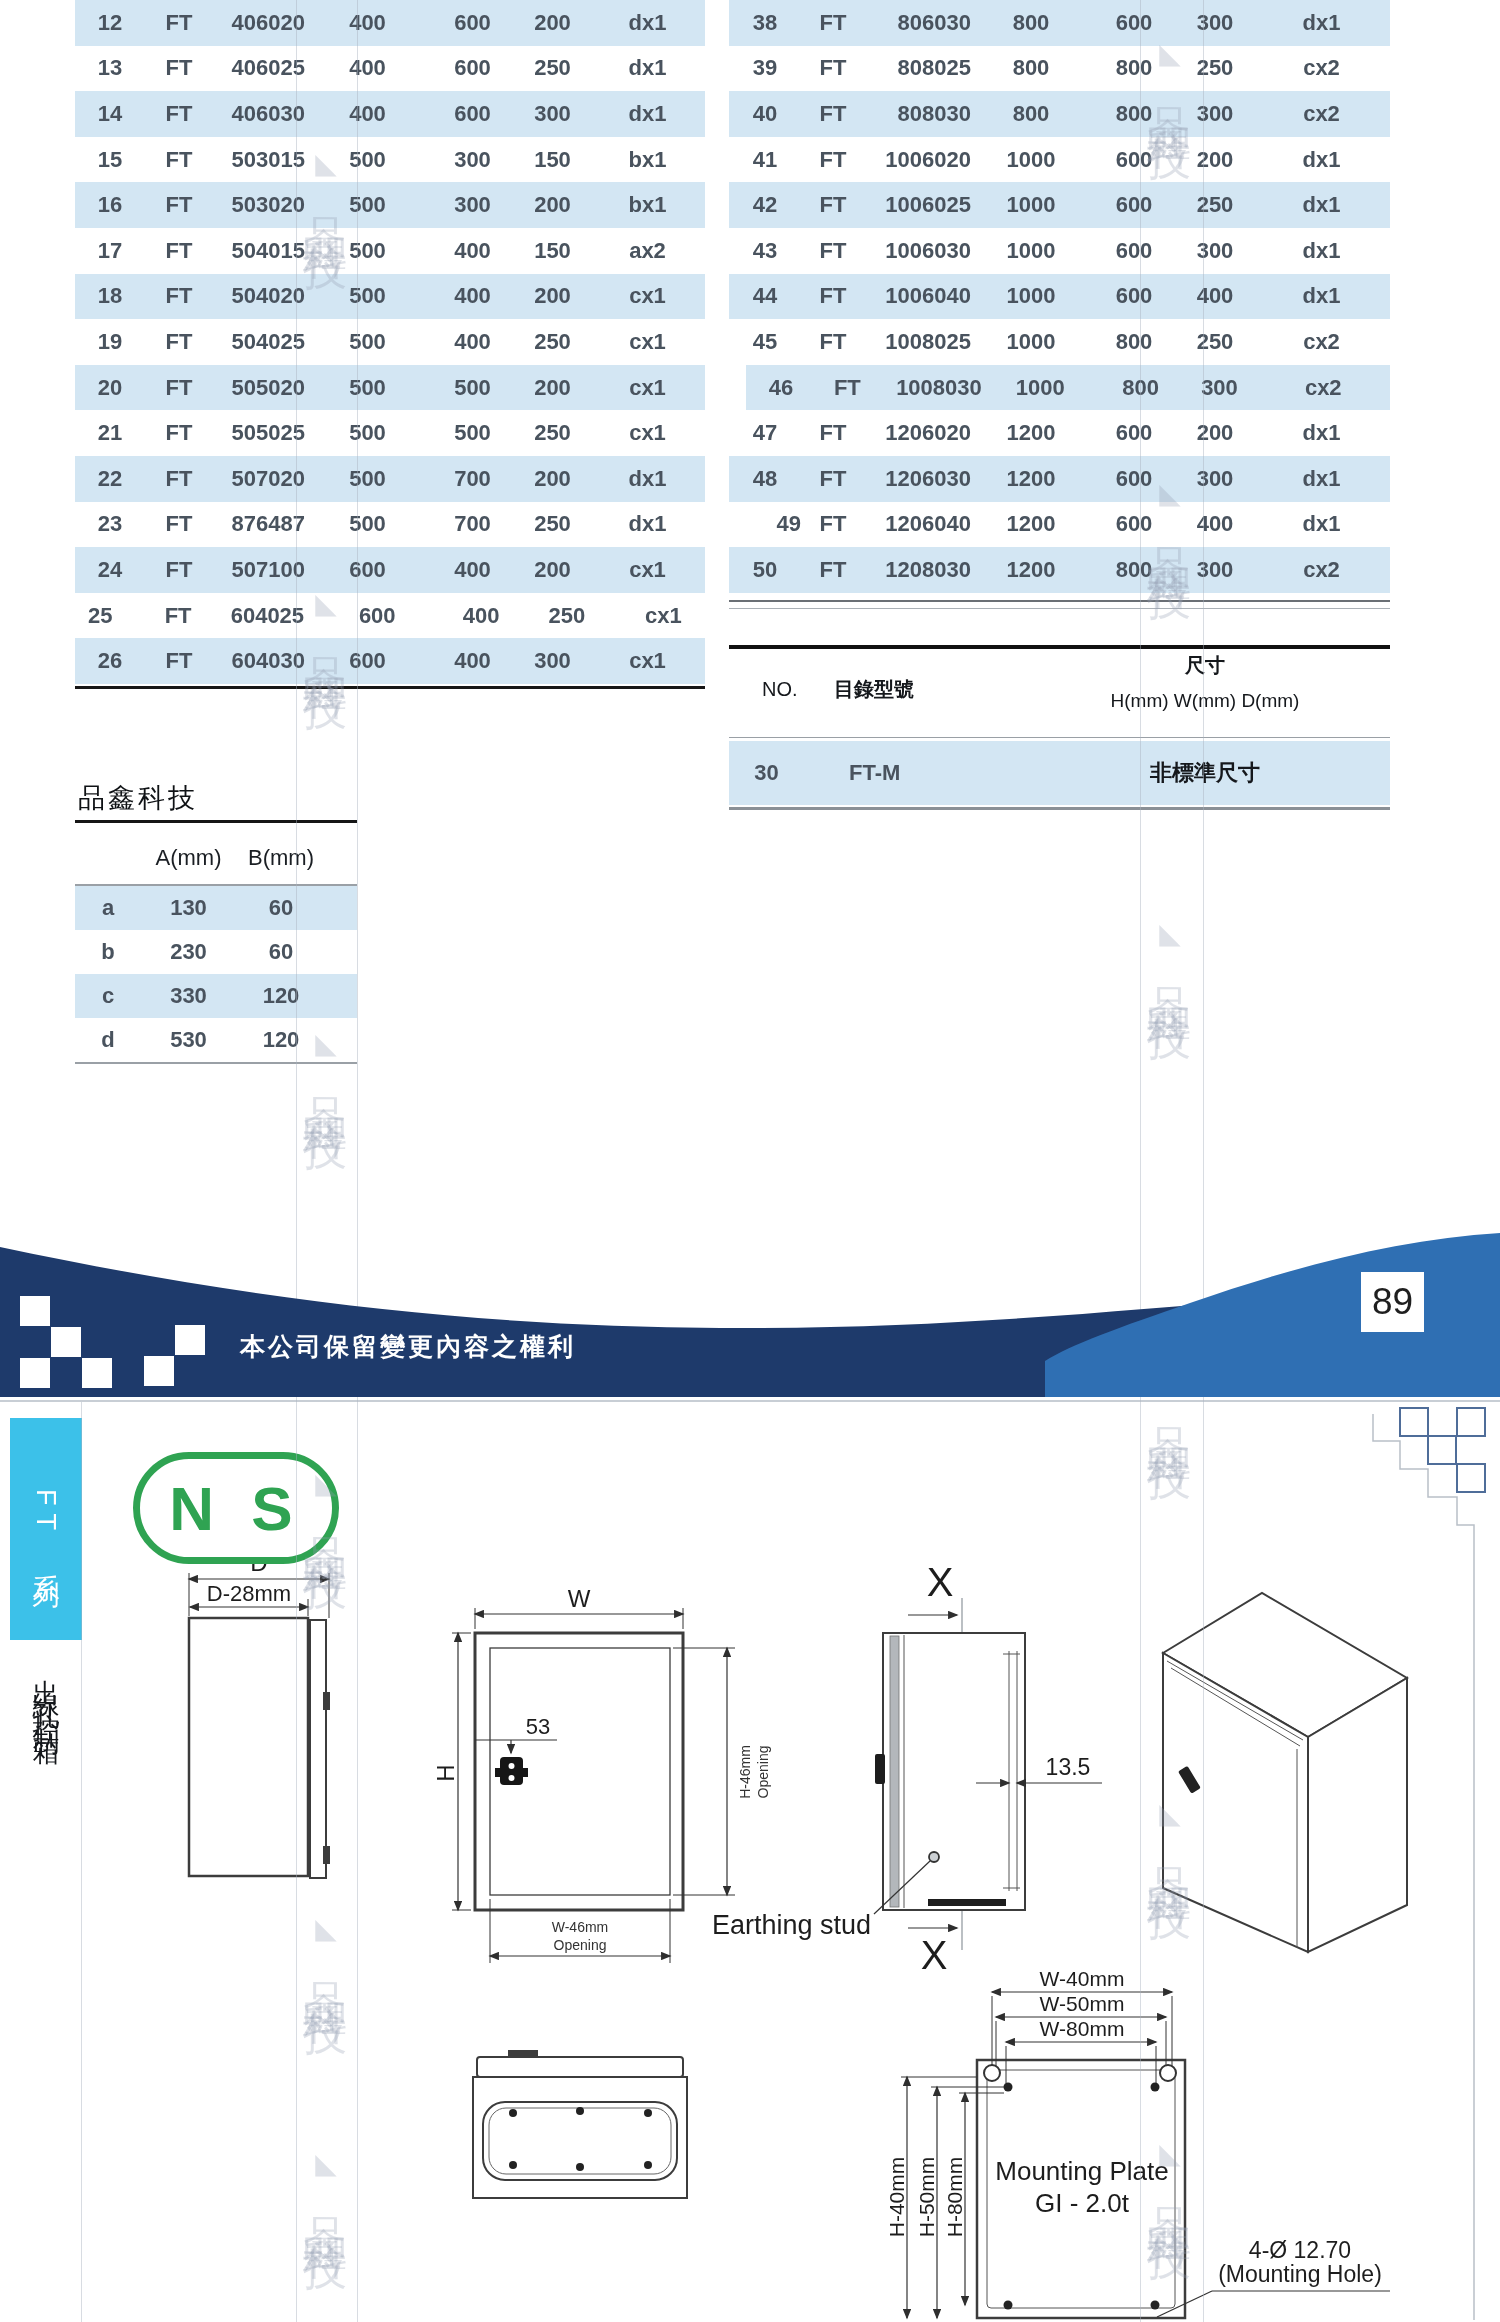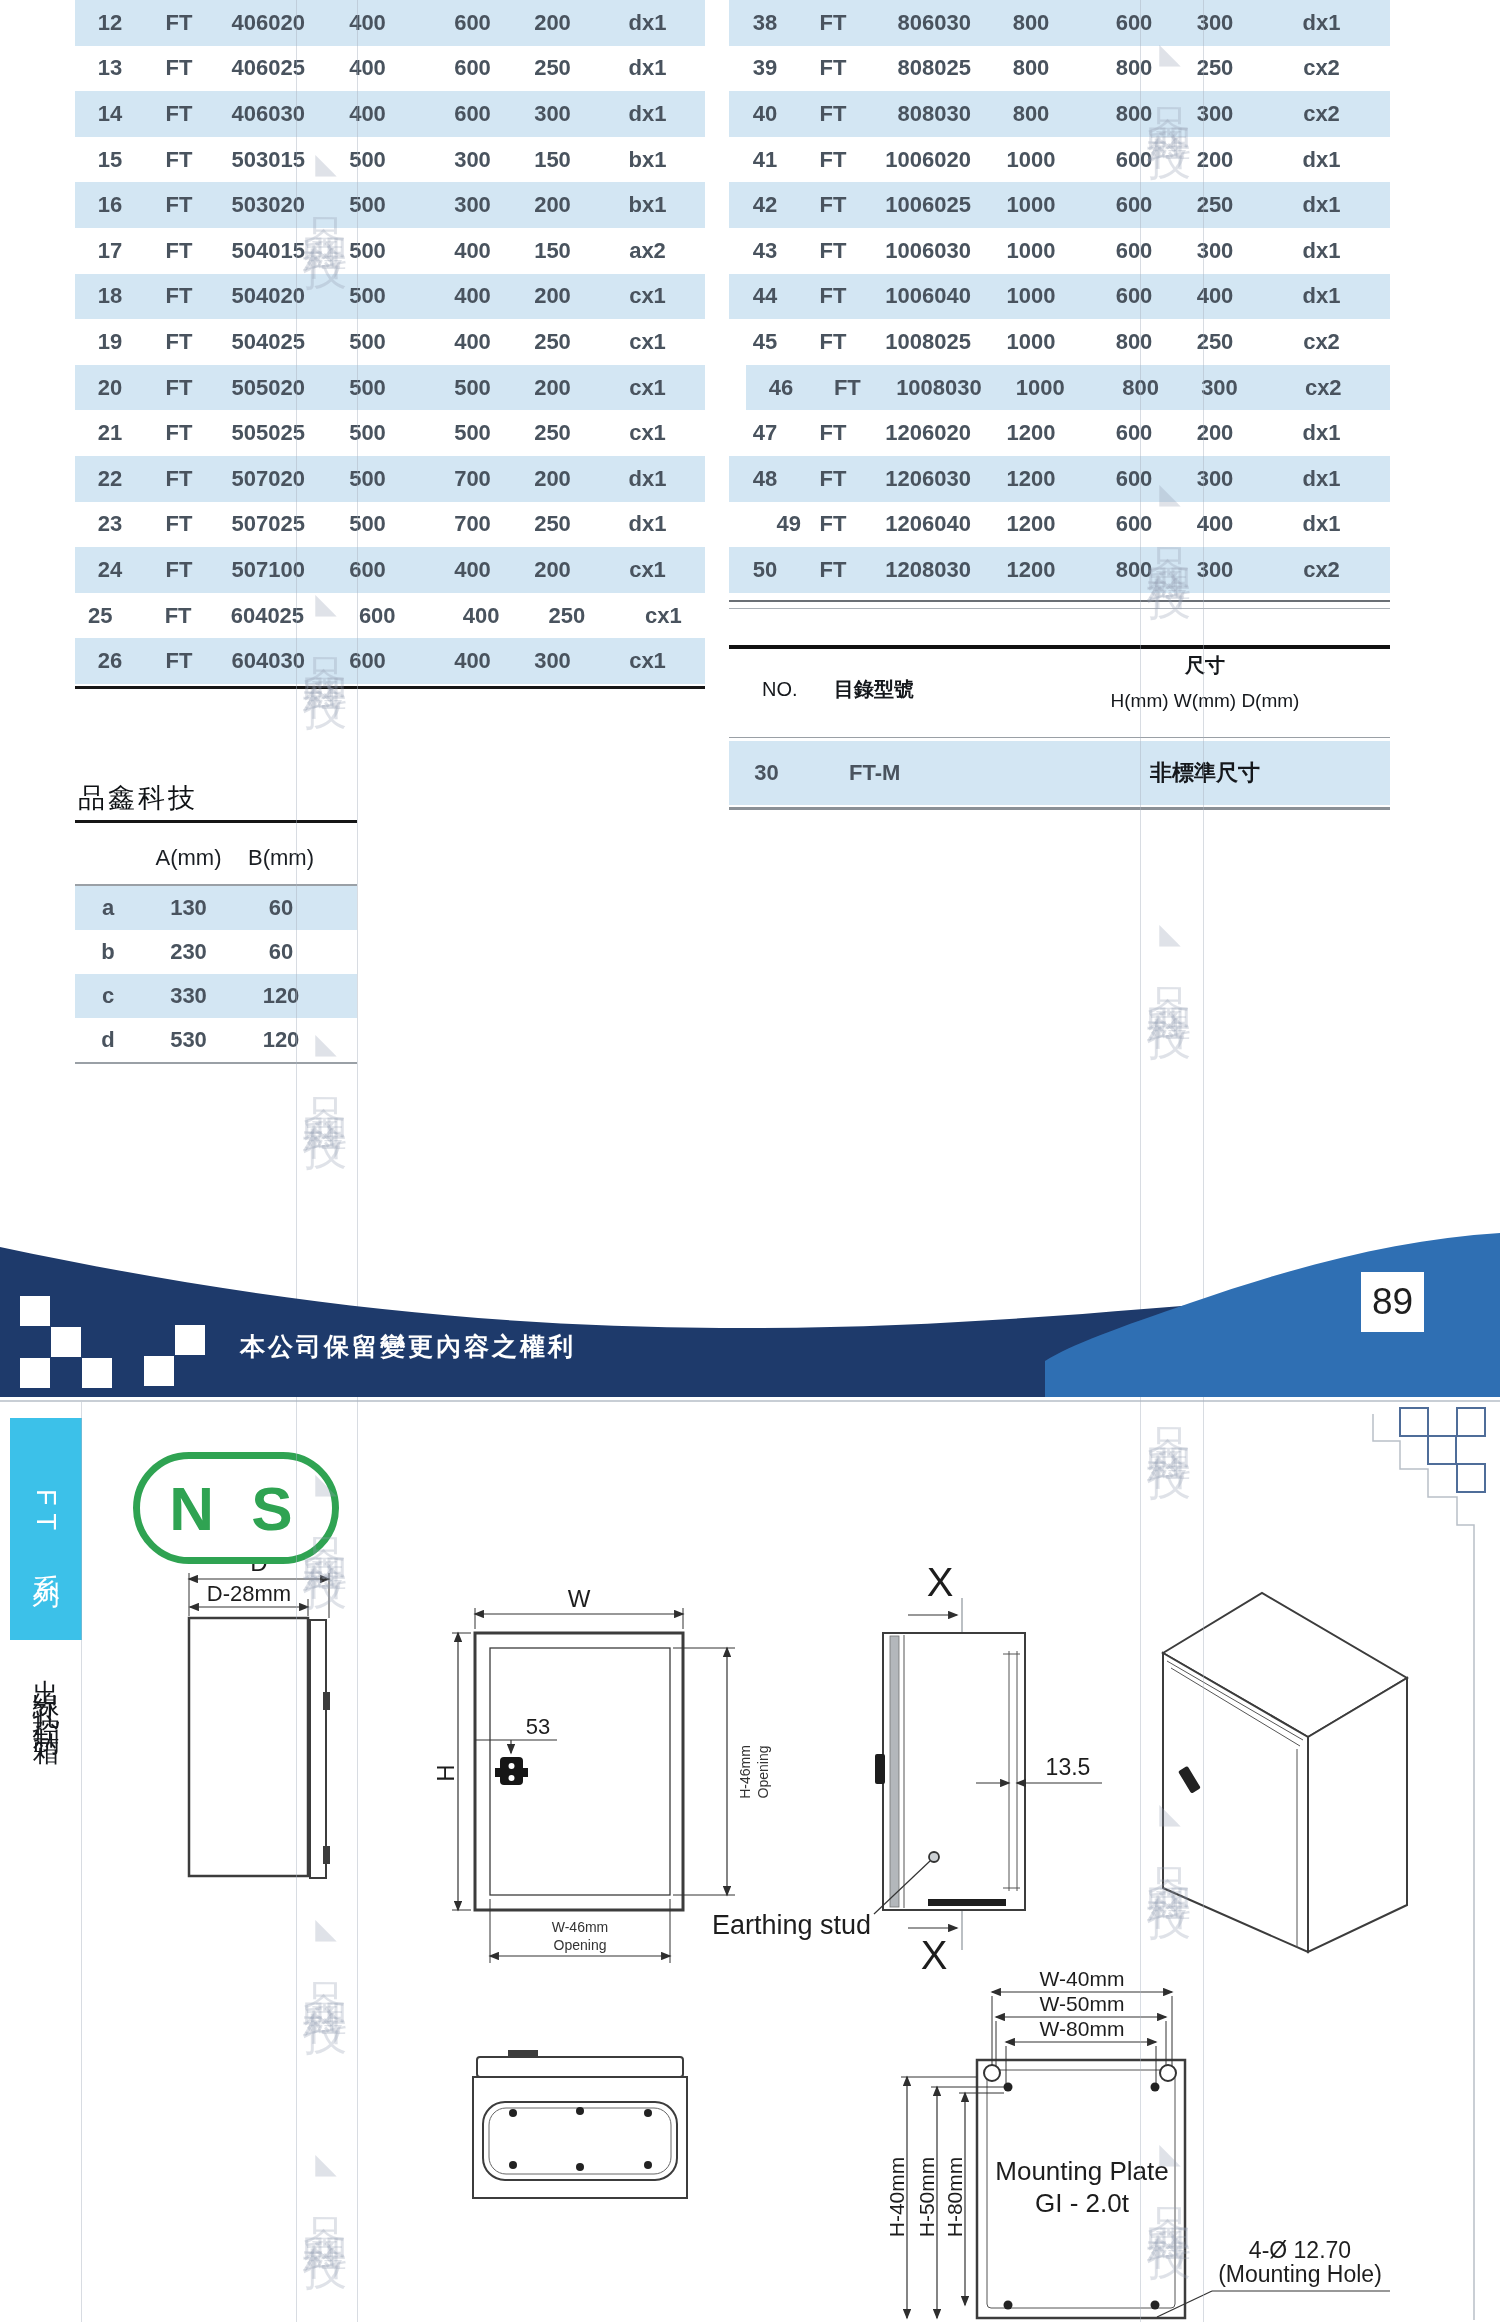--- a/index.html
+++ b/index.html
@@ -172,21 +172,21 @@
         <div class="tcell c" style="width: 68px;">FT</div>
         <div class="tcell r" style="width: 92px;">507020</div>
         <div class="tcell c" style="width: 125px;">500</div>
         <div class="tcell c" style="width: 85px;">700</div>
         <div class="tcell c" style="width: 75px;">200</div>
         <div class="tcell c" style="width: 115px;">dx1</div>
       </div>
       <div class="trow" style="top: 501.6px;">
         <div class="tcell c" style="width: 70px;">23</div>
         <div class="tcell c" style="width: 68px;">FT</div>
-        <div class="tcell r" style="width: 92px;">507025</div>
+        <div class="tcell r" style="width: 92px;">876487</div>
         <div class="tcell c" style="width: 125px;">500</div>
         <div class="tcell c" style="width: 85px;">700</div>
         <div class="tcell c" style="width: 75px;">250</div>
         <div class="tcell c" style="width: 115px;">dx1</div>
       </div>
       <div class="trow blue" style="top: 547.2px;">
         <div class="tcell c" style="width: 70px;">24</div>
         <div class="tcell c" style="width: 68px;">FT</div>
         <div class="tcell r" style="width: 92px;">507100</div>
         <div class="tcell c" style="width: 125px;">600</div>

